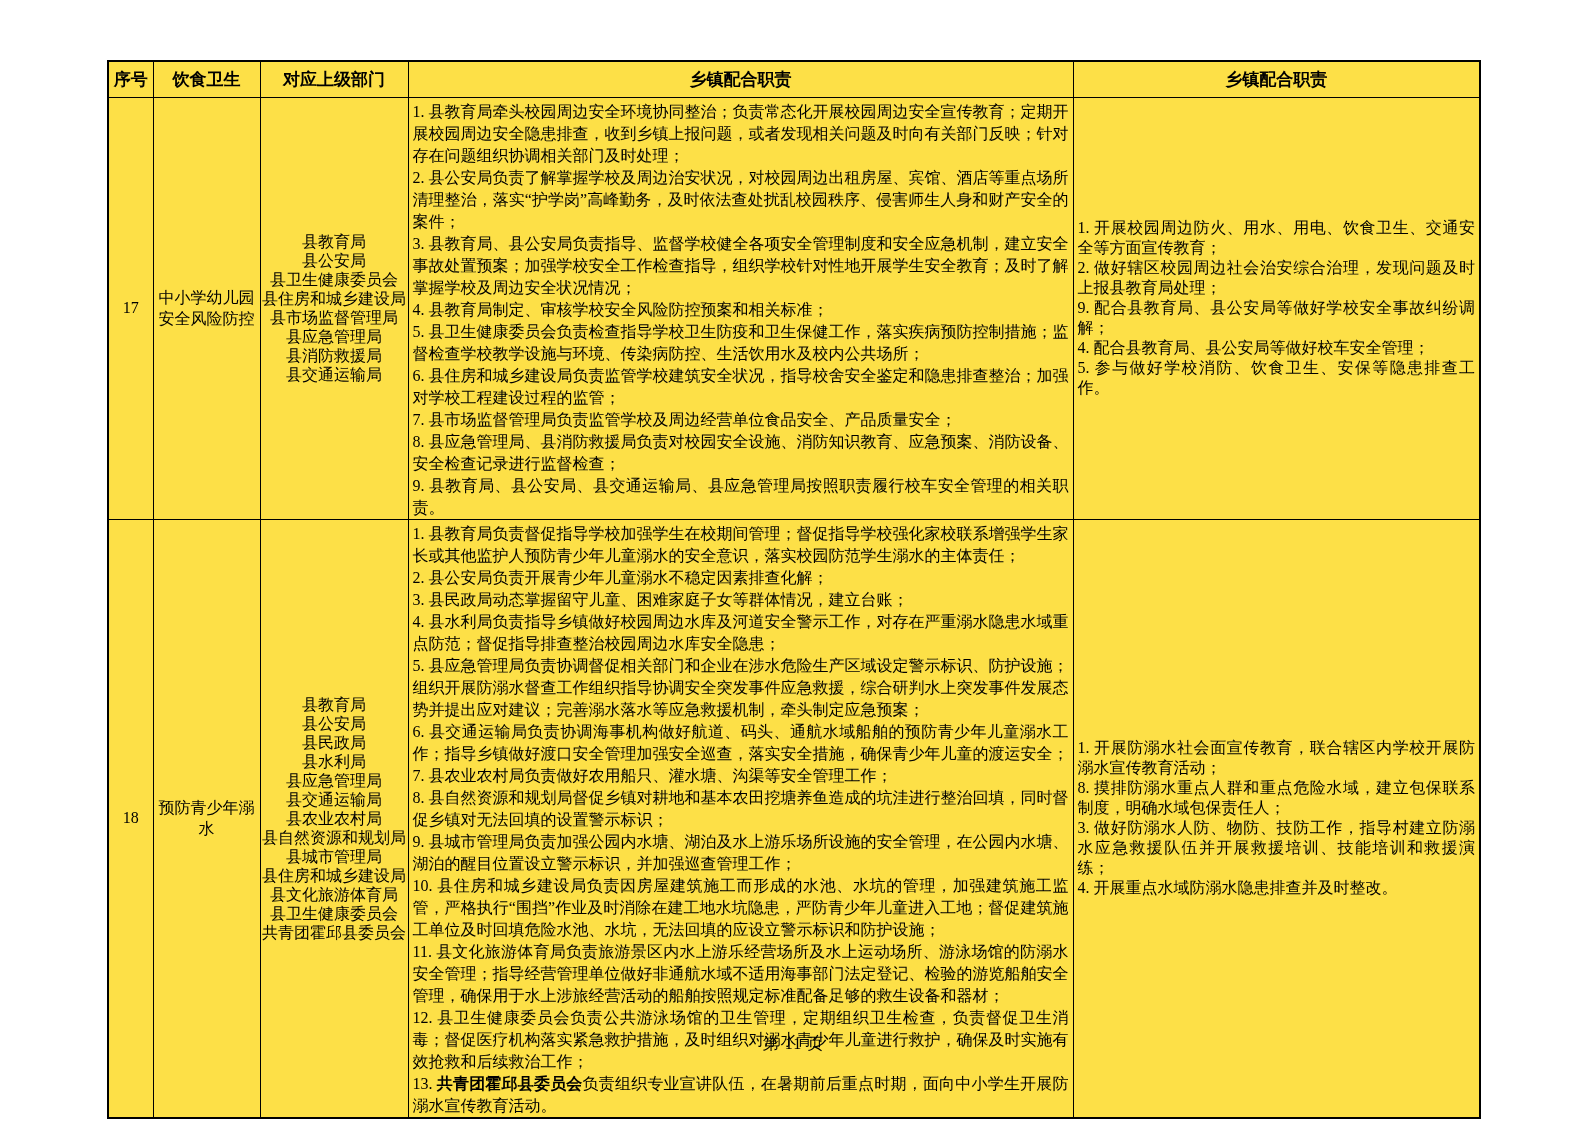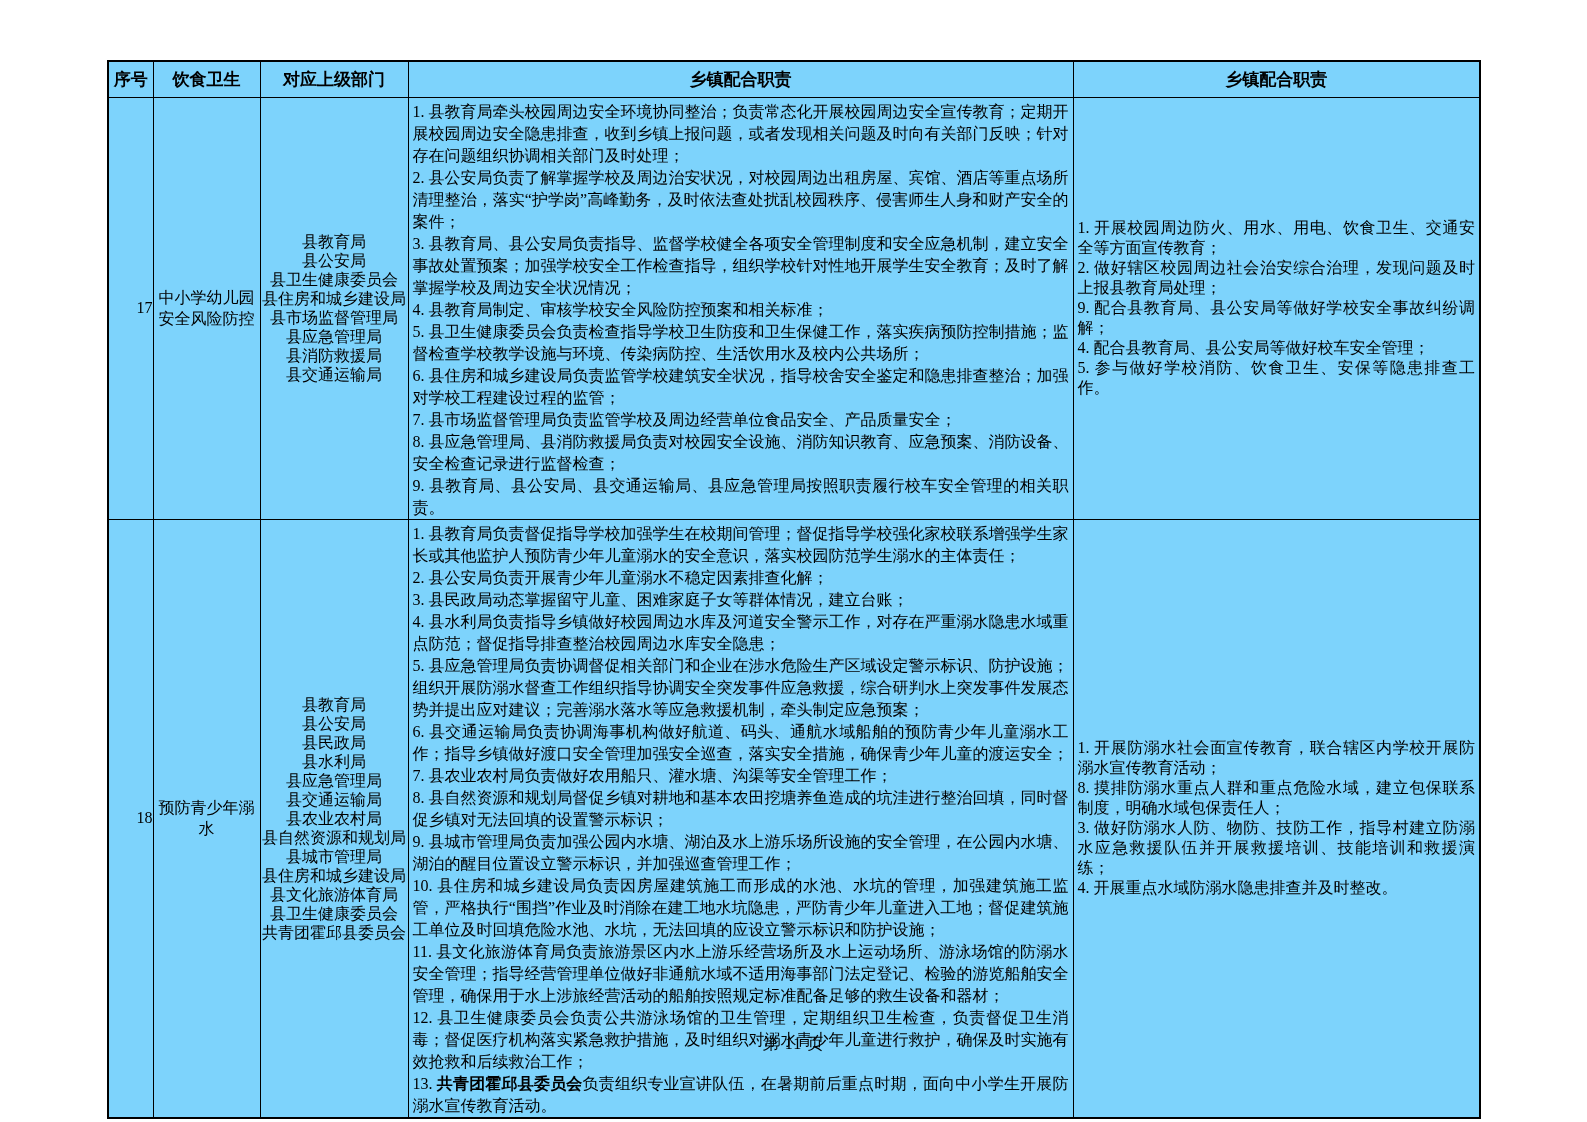--- a/index.html
+++ b/index.html
@@ -6,36 +6,36 @@
   body{
     width:1587px;height:1122px;background:#ffffff;position:relative;
     font-family:"Liberation Serif","DejaVu Serif",serif;
     color:#000;
     -webkit-font-smoothing:antialiased;
   }
   .page{position:absolute;inset:0;}
   table.duty-table{
     position:absolute;left:107px;top:60px;width:1372px;
     border-collapse:collapse;table-layout:fixed;
-    background:#7dd3fc;
+    background:#fde047;
   }
   .duty-table th,.duty-table td{
     border:1.5px solid #000;
     padding:0;
     font-size:16px;
     overflow:hidden;
   }
   .duty-table{border:2px solid #000;}
   .duty-table thead tr{height:36px;}
   .duty-table tbody tr:nth-child(1){height:387px;}
   .duty-table tbody tr:nth-child(2){height:527px;}
   .duty-table th{
     font-weight:bold;font-size:17px;text-align:center;vertical-align:middle;
   }
-  td.c-no{text-align:right;vertical-align:middle;font-size:16px;margin-top:12px;}
+  td.c-no{text-align:center;vertical-align:middle;font-size:16px;margin-top:12px;}
   td.c-name{text-align:center;vertical-align:middle;line-height:21px;padding:8px 2px;}
   td.c-dept{text-align:center;vertical-align:middle;line-height:19px;padding:8px 1px;}
   td.c-dept div{white-space:nowrap;}
   td.c-duty{vertical-align:top;padding:3px 4px 0 4px;line-height:22px;}
   td.c-town{vertical-align:middle;padding:12px 4px;line-height:20px;}
   td.c-duty p,td.c-town p{
     margin:0;text-align:justify;
   }
   td.c-duty b,.bold{font-weight:bold;}
   .footer{

